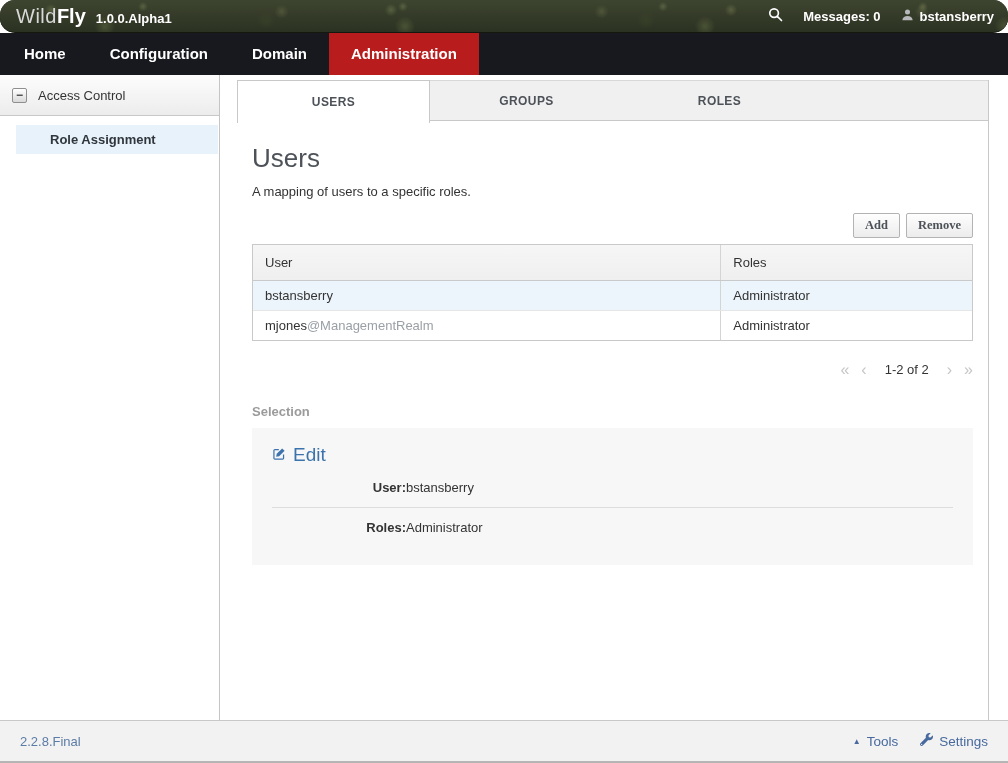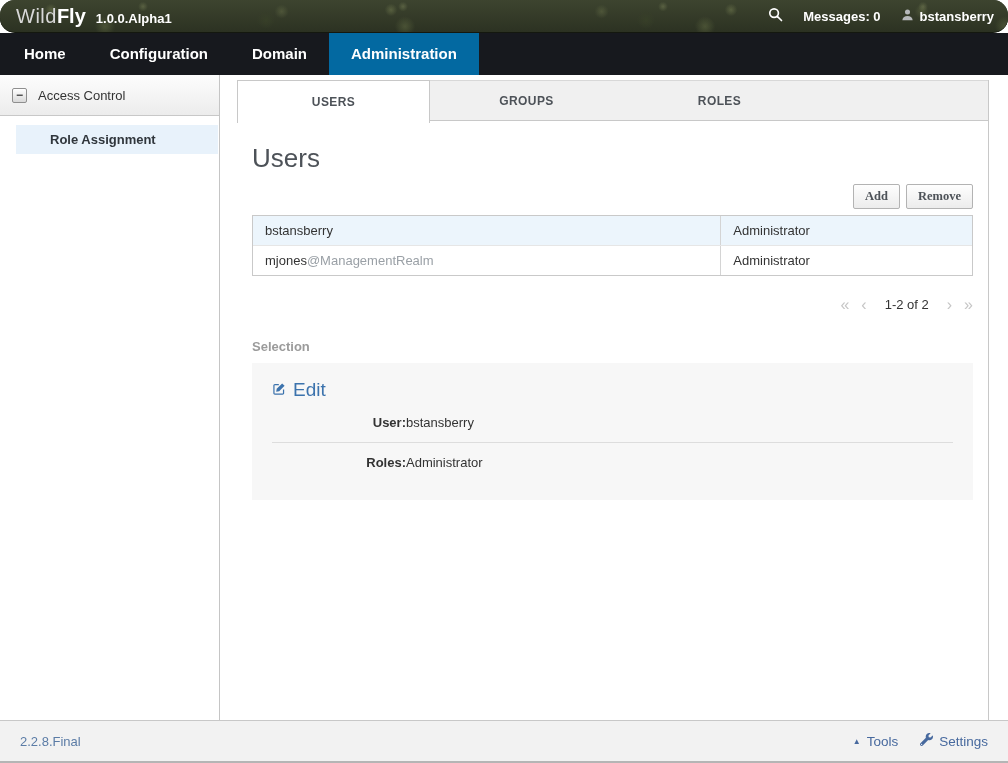--- a/index.html
+++ b/index.html
@@ -27,21 +27,21 @@
   .logo .ver  { font-size:13px; font-weight:700; color:#fff; margin-left:10px; }
   .topbar-right { display:flex; align-items:center; gap:20px; color:#fff; font-size:13px; font-weight:600; }
   .tb-item { display:flex; align-items:center; gap:6px; cursor:pointer; }
 
   
   .navbar { height:42px; background:#17191e; display:flex; align-items:stretch; padding-left:2px; }
   .nav-item {
     color:#fff; font-size:15px; font-weight:600; line-height:42px;
     padding:0 22px; cursor:pointer; white-space:nowrap;
   }
-  .nav-item.active { background:#0369a1; }
+  .nav-item.active { background:#b91c1c; }
 
   
   .wrapper { display:flex; height:645px; }
 
   .sidebar { width:220px; border-right:1px solid #c5c5c5; background:#fff; }
   .sidebar-header {
     height:41px; display:flex; align-items:center; gap:11px; padding:0 12px;
     background:linear-gradient(#fdfdfd,#ececec); border-bottom:1px solid #c8c8c8;
   }
   .collapse-btn {
@@ -164,27 +164,32 @@
     <div class="panel">
 
       <div class="tabstrip">
         <div class="tab active">USERS</div>
         <div class="tab">GROUPS</div>
         <div class="tab">ROLES</div>
       </div>
 
       <div class="content">
         <div class="page-title">Users</div>
+        <div class="page-desc">A mapping of users to a specific roles.</div>
 
         <div class="toolbar">
           <button class="btn">Add</button>
           <button class="btn">Remove</button>
         </div>
 
         <div class="table">
+          <div class="trow thead">
+            <div class="cell cell-user">User</div>
+            <div class="cell cell-roles">Roles</div>
+          </div>
           <div class="tbody">
             <div class="trow selected">
               <div class="cell cell-user"><span>bstansberry</span><span class="muted"></span></div>
               <div class="cell cell-roles">Administrator</div>
             </div>
             <div class="trow">
               <div class="cell cell-user"><span>mjones</span><span class="muted">@ManagementRealm</span></div>
               <div class="cell cell-roles">Administrator</div>
             </div>
           </div>

